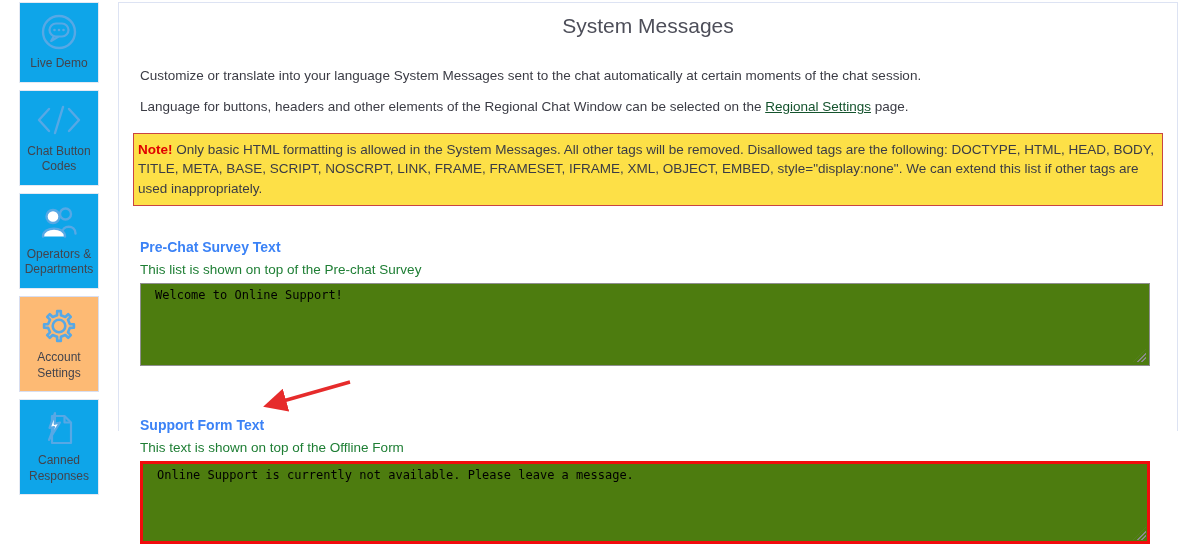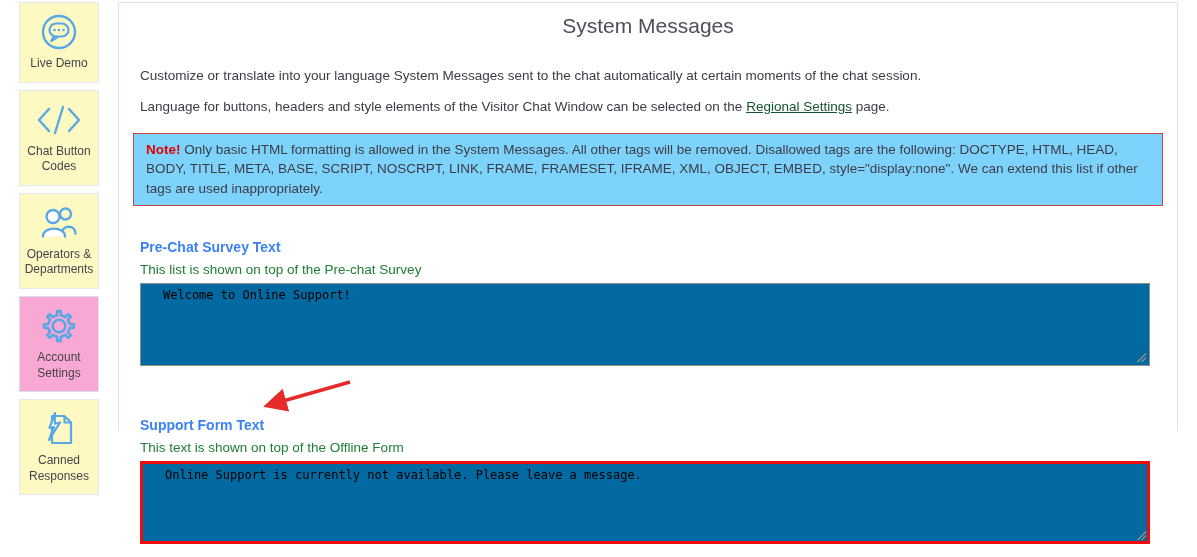--- a/index.html
+++ b/index.html
@@ -8,28 +8,28 @@
     width:1197px; height:557px; overflow:hidden;
     background:#ffffff;
     font-family:"Liberation Sans", sans-serif;
     color:#3b3c45;
     position:relative;
   }
 
   
   .sidebar { position:absolute; left:19px; top:2px; width:80px; }
   .card {
-    background:#fef9c3;
+    background:#0ea5e9;
     border:1px solid #e4e9f3;
     margin-bottom:7px;
     padding:9px 3px 10px;
     display:flex; flex-direction:column; align-items:center;
     cursor:pointer;
   }
-  .card.selected { background:#f9a8d4; border-color:#d8def0; }
+  .card.selected { background:#fdba74; border-color:#d8def0; }
   .card .ic { width:46px; height:40px; display:flex; align-items:center; justify-content:center; margin-bottom:4px; }
   .card .lbl {
     font-size:12px; line-height:1.3; text-align:center; color:#43444d;
   }
 
   
   .panel {
     position:absolute; left:118px; top:2px; width:1060px; height:429px;
     background:#ffffff;
     border:1px solid #dde3f3; border-bottom:none;
@@ -38,44 +38,44 @@
     margin:11px 0 0; text-align:center;
     font-size:21px; font-weight:normal; color:#4d4e59;
   }
   .intro { font-size:13.5px; line-height:1.4; margin:0 27px 0 21px; }
   .intro.first { margin-top:29px; }
   .intro.second { margin-top:12px; }
   .link { color:#14532d; font-weight:normal; text-decoration:underline; cursor:pointer; }
 
   .note-box {
     margin:16px 14px 0;
-    background:#7dd3fc;
+    background:#fde047;
     border:1px solid #c94442;
-    padding:6px 12px 7px;
+    padding:6px 4px 7px;
     font-size:13.5px; line-height:1.45; color:#3b3c45;
   }
   .note-label { color:#e00000; font-weight:bold; }
 
   .section-heading {
     margin:0 0 0 21px; font-size:14px; font-weight:bold; color:#3b82f6;
   }
   .sec1 .section-heading { margin-top:33px; }
   .sec2 .section-heading { margin-top:51px; }
   .hint {
     margin:7px 0 0 21px; font-size:13.5px; color:#1e7e34;
   }
   .ta-wrap {
     position:relative; margin:6px 27px 0 21px; height:83px;
   }
   .ta-wrap textarea {
     width:100%; height:100%; resize:none; outline:none;
-    border:1px solid #8f8f8f; background:#0369a1;
+    border:1px solid #8f8f8f; background:#4d7c0f;
     font-family:"DejaVu Sans Mono","Liberation Mono",monospace;
     font-size:12px; line-height:1.4; color:#000;
-    padding:3px 22px;
+    padding:3px 14px;
   }
   .ta-wrap.alert textarea { border:3px solid #f10c0c; }
   .grip {
     position:absolute; right:4px; bottom:4px; width:13px; height:13px;
     background:repeating-linear-gradient(135deg, transparent 0 2px, #8a8a8a 2px 3.2px);
     clip-path:polygon(100% 0, 100% 100%, 0 100%);
     cursor:nwse-resize;
   }
   .arrow-annot { position:absolute; left:138px; top:374px; width:98px; height:36px; pointer-events:none; }
 </style>
@@ -145,21 +145,21 @@
   </div>
 
 </div>
 
 <div class="panel">
 
   <h1 class="page-title">System Messages</h1>
 
   <p class="intro first">Customize or translate into your language System Messages sent to the chat automatically at certain moments of the chat session.</p>
 
-  <p class="intro second"><span>Language for buttons, headers and style elements of the Visitor Chat Window can be selected on the </span><span class="link">Regional Settings</span><span> page.</span></p>
+  <p class="intro second"><span>Language for buttons, headers and other elements of the Regional Chat Window can be selected on the </span><span class="link">Regional Settings</span><span> page.</span></p>
 
   <div class="note-box"><span class="note-label">Note!</span><span> Only basic HTML formatting is allowed in the System Messages. All other tags will be removed. Disallowed tags are the following: DOCTYPE, HTML, HEAD, BODY, TITLE, META, BASE, SCRIPT, NOSCRPT, LINK, FRAME, FRAMESET, IFRAME, XML, OBJECT, EMBED, style="display:none". We can extend this list if other tags are used inappropriately.</span></div>
 
   <div class="sec1">
     <h3 class="section-heading">Pre-Chat Survey Text</h3>
     <p class="hint">This list is shown on top of the Pre-chat Survey</p>
     <div class="ta-wrap">
       <textarea spellcheck="false" style="">Welcome to Online Support!</textarea>
       <div class="grip"></div>
     </div>

